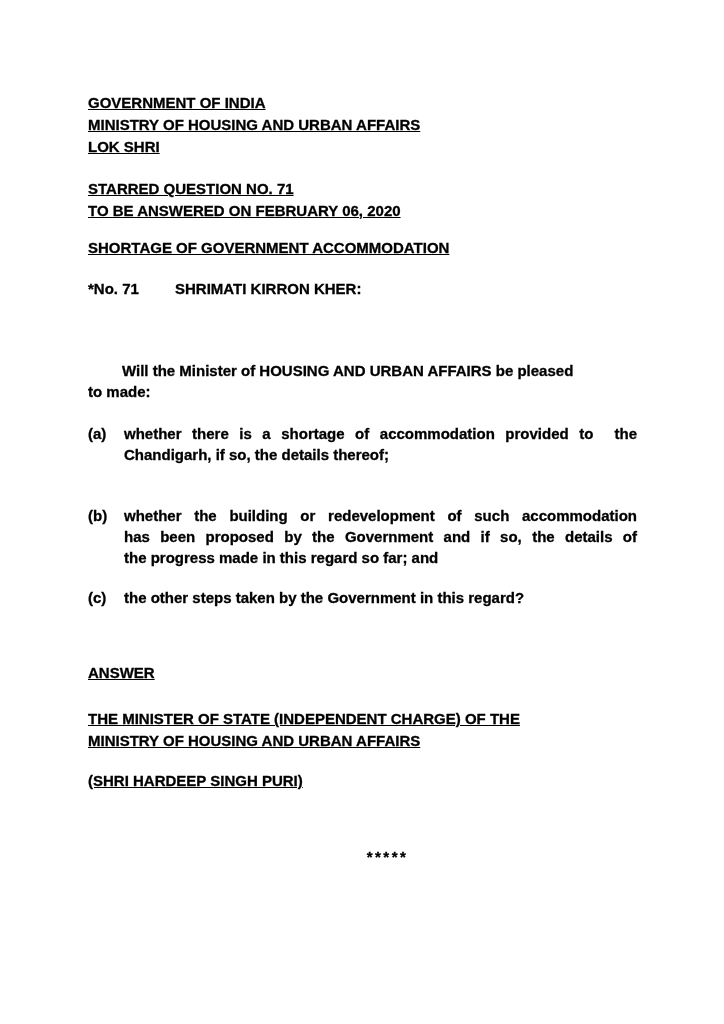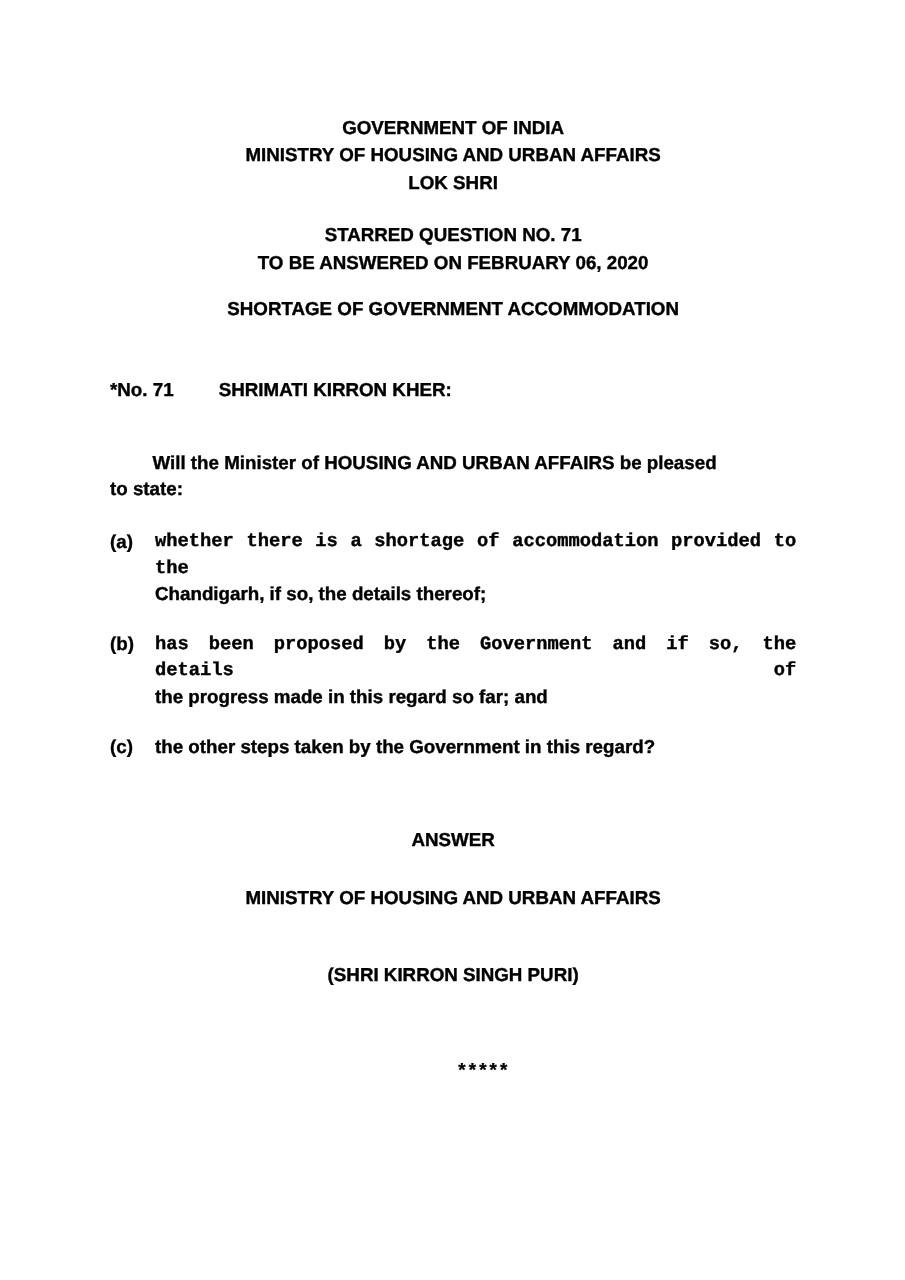--- a/index.html
+++ b/index.html
@@ -11,28 +11,28 @@
     background: #ffffff;
     overflow: hidden;
     color: #000000;
     font-family: "Liberation Sans", "DejaVu Sans", sans-serif;
     font-weight: 700;
     font-size: 15px;
     -webkit-text-stroke: 0.3px #000;
   }
   .content { position: absolute; left: 88px; top: 0; width: 549px; height: 100%; }
   .abs { position: absolute; left: 0; right: 0; }
-  .center { text-align: center; }
+  .center { text-align: left; text-decoration: underline; }
   .h { line-height: 22px; }
   .b { line-height: 21px; }
-  .jline { text-align: justify; text-align-last: justify; white-space: pre-wrap; font-family: Liberation Mono, monospace; }
+  .jline { text-align: justify; text-align-last: justify; white-space: pre-wrap; }
   .indent { text-indent: 34px; }
   .qitem { padding-left: 36px; }
   .qlabel { position: absolute; left: 0; top: 0; }
-  .qno { display: inline-block; width: 87px; margin-top: 24px; }
+  .qno { display: inline-block; width: 87px; }
   .statement { padding-left: 18px; }
   .stars { text-align: center; letter-spacing: 2.5px; transform: translateX(25px); }
 </style>
 </head>
 <body>
 
 <div class="page">
   <div class="content">
 
     <div class="abs center h" style="top:92px">
@@ -47,45 +47,47 @@
     </div>
 
     <div class="abs center h" style="top:237px">SHORTAGE OF GOVERNMENT ACCOMMODATION</div>
 
     <div class="abs h" style="top:278px">
       <span class="qno">*No. 71</span><span>SHRIMATI KIRRON KHER:</span>
     </div>
 
     <div class="abs b" style="top:360px">
       <div class="indent">Will the Minister of HOUSING AND URBAN AFFAIRS be pleased</div>
-      <div>to state:</div>
+      <div>to made:</div>
     </div>
 
     <div class="abs b qitem" style="top:423px">
       <span class="qlabel">(a)</span>
       <div class="jline">whether there is a shortage of accommodation provided to  the</div>
       <div>Chandigarh, if so, the details thereof;</div>
     </div>
 
     <div class="abs b qitem" style="top:505px">
       <span class="qlabel">(b)</span>
+      <div class="jline">whether the building or redevelopment of such accommodation</div>
       <div class="jline">has been proposed by the Government and if so, the details of</div>
       <div>the progress made in this regard so far; and</div>
     </div>
 
     <div class="abs b qitem" style="top:587px">
       <span class="qlabel">(c)</span>
       <div>the other steps taken by the Government in this regard?</div>
     </div>
 
     <div class="abs center h" style="top:662px">ANSWER</div>
 
     <div class="abs center h" style="top:708px">
+      <div>THE MINISTER OF STATE (INDEPENDENT CHARGE) OF THE</div>
       <div>MINISTRY OF HOUSING AND URBAN AFFAIRS</div>
     </div>
 
-    <div class="abs center h" style="top:770px">(SHRI KIRRON SINGH PURI)</div>
+    <div class="abs center h" style="top:770px">(SHRI HARDEEP SINGH PURI)</div>
 
 
     <div class="abs b stars" style="top:846px">*****</div>
 
   </div>
 </div>
 
 </body></html>

